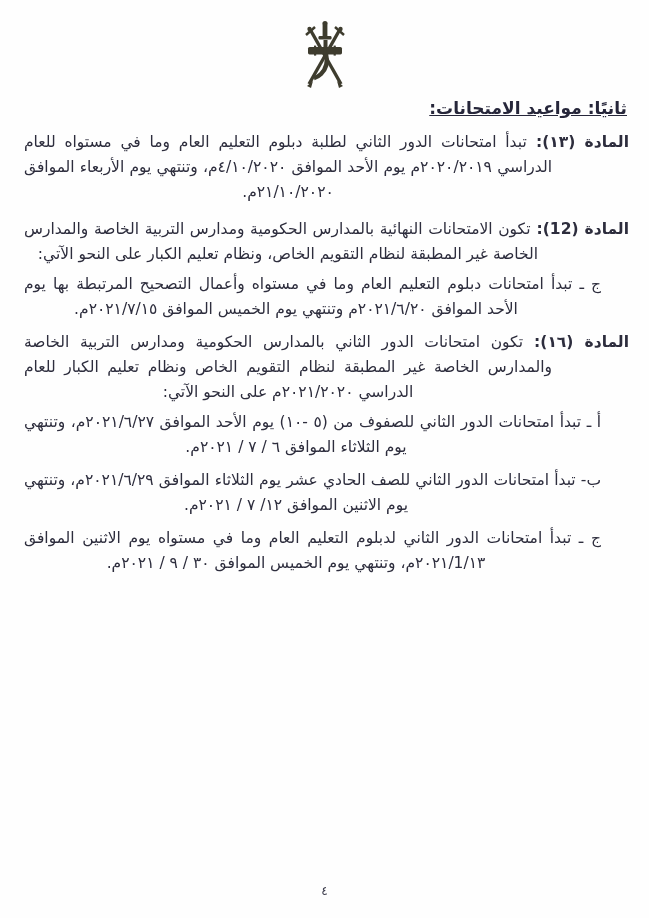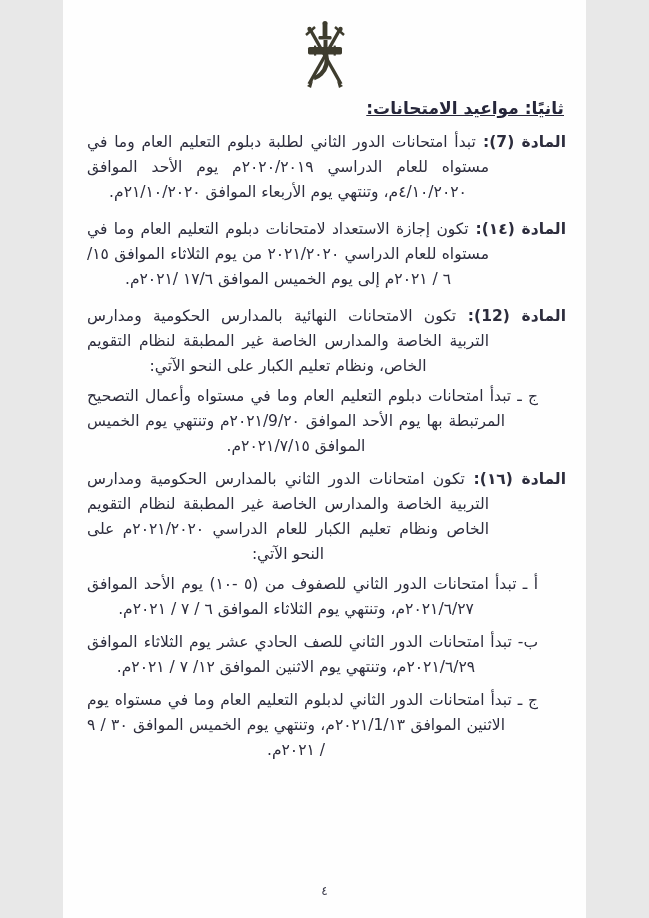--- a/index.html
+++ b/index.html
@@ -1,18 +1,18 @@
 <!DOCTYPE html>
 <html lang="ar"><head>
 <meta charset="utf-8">
 <style>
   html,body{margin:0;padding:0;background:#e8e8e8;}
   .page{
     position:relative;
-    width:523px;height:918px;
+    width:649px;height:918px;
     margin:0 auto;
     background:#fefefe;
     font-family:"DejaVu Sans",sans-serif;
     color:#2d2d3d;
     overflow:hidden;
     direction:rtl;
   }
   .emblem{display:block;margin:20px auto 0;}
   .heading{
     margin:4px 22px 0 0;
@@ -80,35 +80,32 @@
       <path d="M30 34 q3 12 -5 20 q-3 3 -7 4" stroke-width="4.4" fill="none"></path>
       <path d="M29.5 20 L29.5 27" stroke-width="4" fill="none"></path>
     </g>
   </svg>
 
   <h1 class="heading">ثانيًا: مواعيد الامتحانات:</h1>
 
   <div class="content">
 
     <p class="article">
-      <span class="lbl">المادة (7):</span><span>تبدأ امتحانات الدور الثاني لطلبة دبلوم التعليم العام وما في مستواه للعام الدراسي ٢٠٢٠/٢٠١٩م يوم الأحد الموافق ٤/١٠/٢٠٢٠م، وتنتهي يوم الأربعاء الموافق ٢١/١٠/٢٠٢٠م.</span>
+      <span class="lbl">المادة (١٣):</span><span>تبدأ امتحانات الدور الثاني لطلبة دبلوم التعليم العام وما في مستواه للعام الدراسي ٢٠٢٠/٢٠١٩م يوم الأحد الموافق ٤/١٠/٢٠٢٠م، وتنتهي يوم الأربعاء الموافق ٢١/١٠/٢٠٢٠م.</span>
     </p>
 
-    <p class="article">
-      <span class="lbl">المادة (١٤):</span><span>تكون إجازة الاستعداد لامتحانات دبلوم التعليم العام وما في مستواه للعام الدراسي ٢٠٢١/٢٠٢٠ من يوم الثلاثاء الموافق ١٥/ ٦ / ٢٠٢١م إلى يوم الخميس الموافق ١٧/٦ /٢٠٢١م.</span>
-    </p>
 
     <p class="article" style="margin-bottom:5px;">
       <span class="lbl">المادة (12):</span><span>تكون الامتحانات النهائية بالمدارس الحكومية ومدارس التربية الخاصة والمدارس الخاصة غير المطبقة لنظام التقويم الخاص، ونظام تعليم الكبار على النحو الآتي:</span>
     </p>
 
 
 
     <p class="item gap">
-      <span class="ilbl">ج ـ</span><span>تبدأ امتحانات دبلوم التعليم العام وما في مستواه وأعمال التصحيح المرتبطة بها يوم الأحد الموافق ٢٠٢١/9/٢٠م وتنتهي يوم الخميس الموافق ٢٠٢١/٧/١٥م.</span>
+      <span class="ilbl">ج ـ</span><span>تبدأ امتحانات دبلوم التعليم العام وما في مستواه وأعمال التصحيح المرتبطة بها يوم الأحد الموافق ٢٠٢١/٦/٢٠م وتنتهي يوم الخميس الموافق ٢٠٢١/٧/١٥م.</span>
     </p>
 
     <p class="article" style="margin-bottom:5px;">
       <span class="lbl">المادة (١٦):</span><span>تكون امتحانات الدور الثاني بالمدارس الحكومية ومدارس التربية الخاصة والمدارس الخاصة غير المطبقة لنظام التقويم الخاص ونظام تعليم الكبار للعام الدراسي ٢٠٢١/٢٠٢٠م على النحو الآتي:</span>
     </p>
 
     <p class="item gap">
       <span class="ilbl">أ ـ</span><span>تبدأ امتحانات الدور الثاني للصفوف من (٥ -١٠) يوم الأحد الموافق ٢٠٢١/٦/٢٧م، وتنتهي يوم الثلاثاء الموافق ٦ / ٧ / ٢٠٢١م.</span>
     </p>
 

